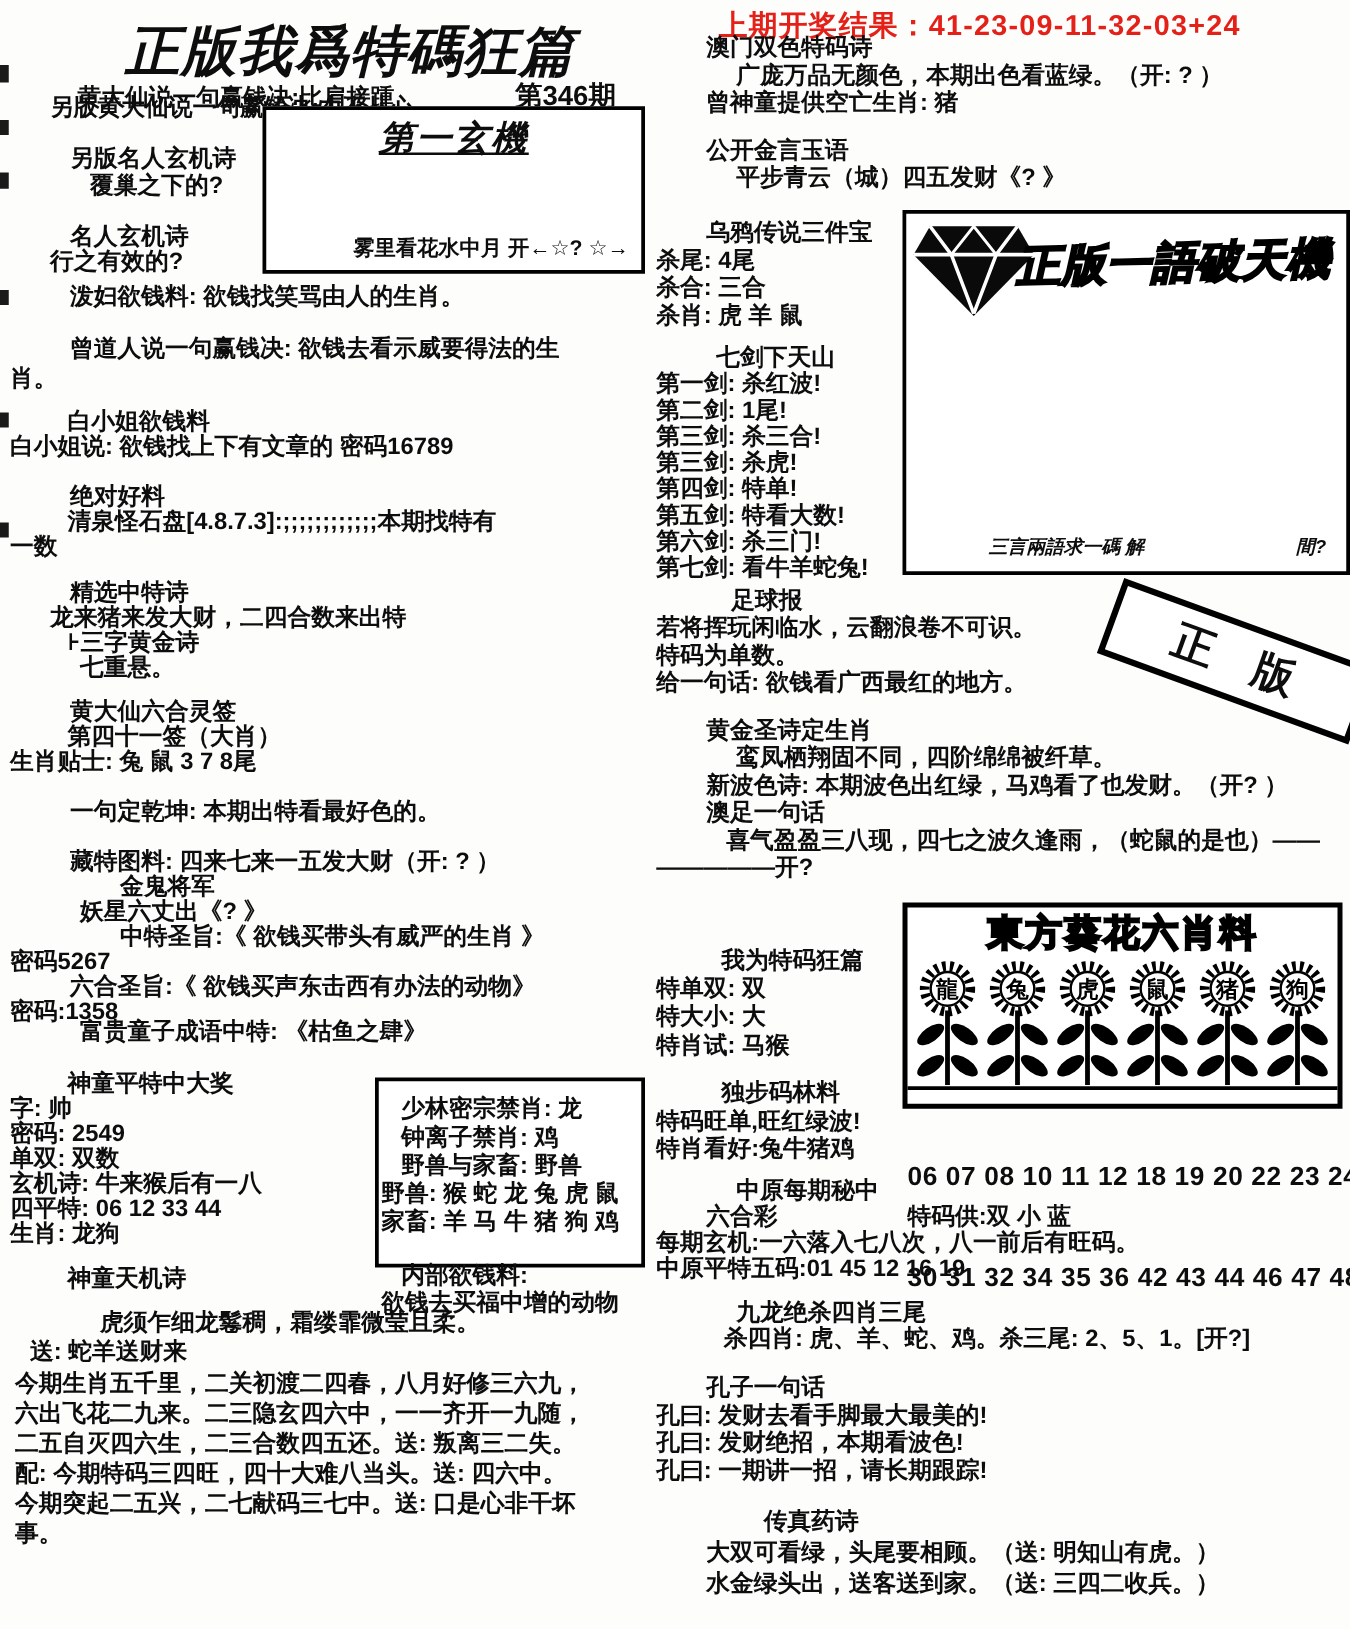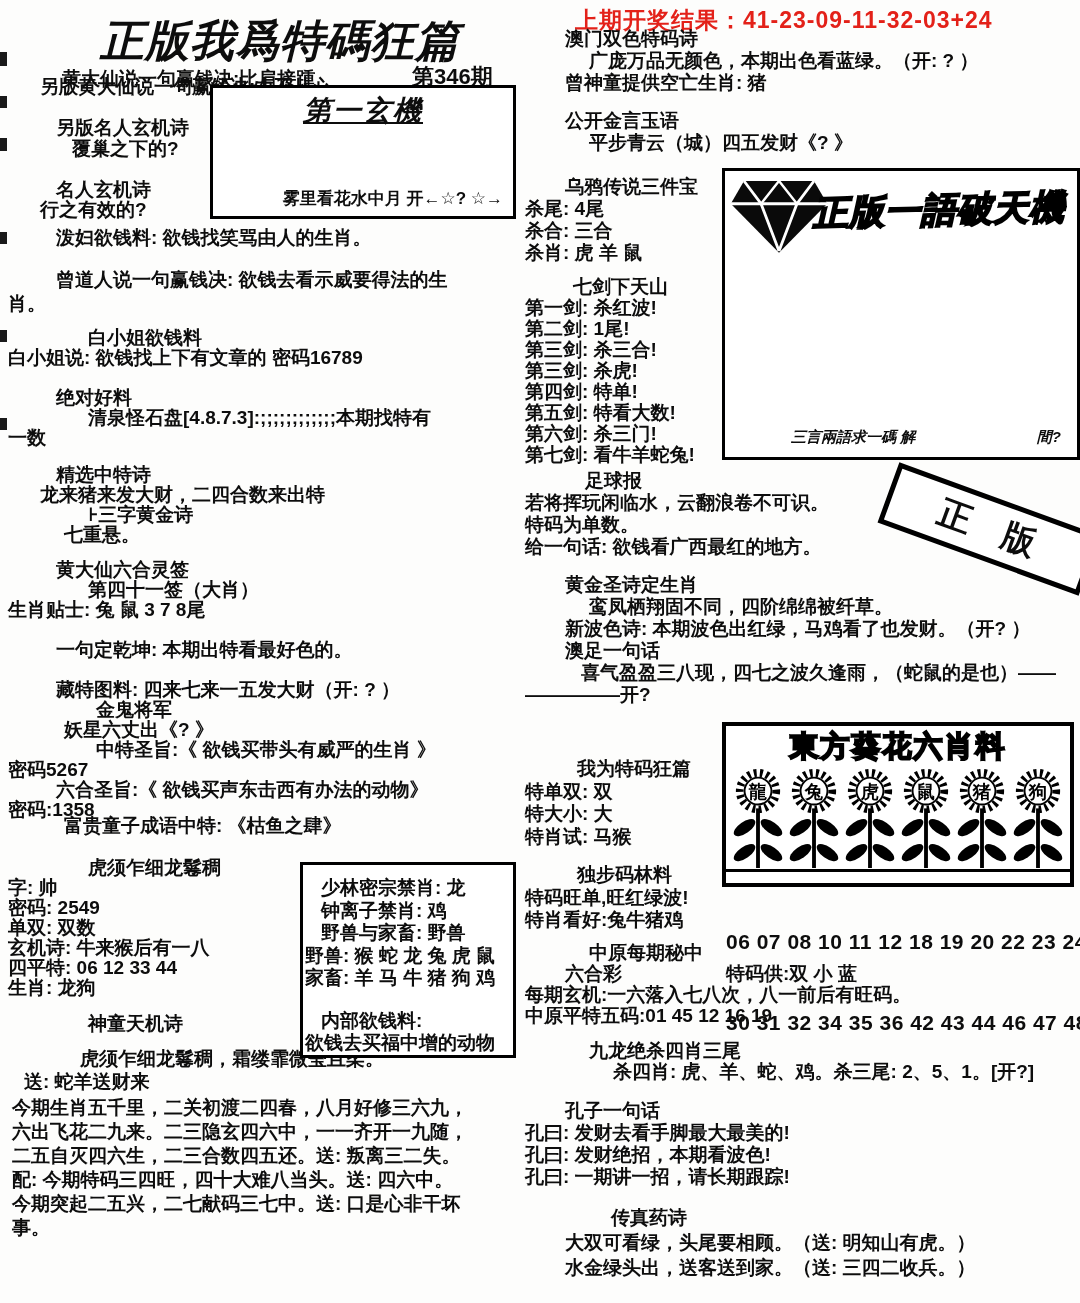--- a/index.html
+++ b/index.html
@@ -3,35 +3,35 @@
 <meta charset="utf-8">
 <style>
   html,body{margin:0;padding:0;}
   body{width:1080px;height:1303px;position:relative;background:#fdfdfc;overflow:hidden;
        font-family:"Liberation Sans","DejaVu Sans",sans-serif;color:#0d0d0d;
        font-weight:700;-webkit-font-smoothing:antialiased;}
   .abs{position:absolute;}
   .ln{white-space:nowrap;font-size:19px;line-height:20px;}
   .x8{padding-left:8px}.x12{padding-left:12px}.x24{padding-left:24px}.x40{padding-left:40px}
   .x48{padding-left:48px}.x52{padding-left:52px}.x56{padding-left:56px}.x60{padding-left:60px}
-  .x64{padding-left:64px}.x72{padding-left:88px}.x80{padding-left:80px}.x86{padding-left:86px}
+  .x64{padding-left:64px}.x72{padding-left:54px}.x80{padding-left:80px}.x86{padding-left:86px}
   .x96{padding-left:96px}
   .mt3{margin-top:3px}.mt4{margin-top:4px}.mt12{margin-top:12px}.mt14{margin-top:14px}
   .mt15{margin-top:15px}.mt16{margin-top:16px}.mt17{margin-top:17px}.mt18{}
   .mt20{margin-top:20px}.mt22{margin-top:22px}.gm4{margin-top:-4px}
   .page-title{left:100px;top:12px;font-size:44px;font-style:italic;font-weight:900;letter-spacing:1px;text-align:right;}
   .last-result{left:575px;top:5px;font-size:23px;color:#e32119;letter-spacing:1px;}
   .issue{left:412px;top:62px;font-size:22px;font-weight:900;}
   .box1{left:210px;top:85px;width:300px;height:128px;border:3px solid #000;background:#fff;text-decoration:underline;}
   .box1-title{text-align:center;font-size:28px;font-style:italic;font-weight:900;margin-top:4px;letter-spacing:2px;}
   .box1-cap{position:absolute;right:10px;bottom:6px;font-size:17px;}
   .leftflow{left:0;top:228px;width:524px;}
   .poem{font-size:19px;line-height:24px;white-space:nowrap;}
   .small-h{font-size:16px;line-height:18px;}
-  .fbox{left:300px;top:862px;width:216px;height:196px;border:3px solid #000;padding-top:12px;box-sizing:border-box;background:#fff;}
+  .fbox{left:300px;top:862px;width:216px;height:152px;border:3px solid #000;padding-top:12px;box-sizing:border-box;background:#fff;}
   .fbox .ln{line-height:22.5px;}
   .lh21 .ln{line-height:21px;}
   .lh22 .ln{line-height:22px;}
   .lh225 .ln{line-height:22.5px;}
   .lh25 .ln{line-height:25px;}
   .dbox{left:722px;top:168px;width:352px;height:286px;border:3px solid #000;border-right:7px solid #000;background:#fff;}
   .outline{color:#fff;-webkit-text-stroke:2px #000;font-weight:900;}
   .dbox-title{position:absolute;left:88px;top:16px;font-size:35px;font-style:italic;letter-spacing:1px;white-space:nowrap;transform:rotate(-1.5deg);}
   .dbox-foot-l{position:absolute;left:66px;bottom:10px;font-size:15px;font-style:italic;}
   .dbox-foot-r{position:absolute;right:16px;bottom:10px;font-size:15px;font-style:italic;}
@@ -92,21 +92,21 @@
   <div class="ln x8">生肖贴士: 兔 鼠 3 7 8尾</div>
   <div class="ln x56 mt20">一句定乾坤: 本期出特看最好色的。</div>
   <div class="ln x56 mt20">藏特图料: 四来七来一五发大财（开: ? ）</div>
   <div class="ln x96">金鬼将军</div>
   <div class="ln x64">妖星六丈出《? 》</div>
   <div class="ln x96">中特圣旨:《 欲钱买带头有威严的生肖 》</div>
   <div class="ln x8">密码5267</div>
   <div class="ln x56">六合圣旨:《 欲钱买声东击西有办法的动物》</div>
   <div class="ln x8">密码:1358</div>
   <div class="ln x64 gm4">富贵童子成语中特: 《枯鱼之肆》</div>
-  <div class="ln x72 mt22">虎须乍细龙鬈稠</div>
+  <div class="ln x72 mt22">神童平特中大奖</div>
   <div class="ln x8">字: 帅</div>
   <div class="ln x8">密码: 2549</div>
   <div class="ln x8">单双: 双数</div>
   <div class="ln x8">玄机诗: 牛来猴后有一八</div>
   <div class="ln x8">四平特: 06 12 33 44</div>
   <div class="ln x8">生肖: 龙狗</div>
   <div class="ln x72 mt16">神童天机诗</div>
   <div class="ln x80 mt15">虎须乍细龙鬈稠，霜缕霏微莹且柔。</div>
   <div class="ln x24 mt3">送: 蛇羊送财来</div>
   <div class="poem x12 mt4">今期生肖五千里，二关初渡二四春，八月好修三六九，</div>

